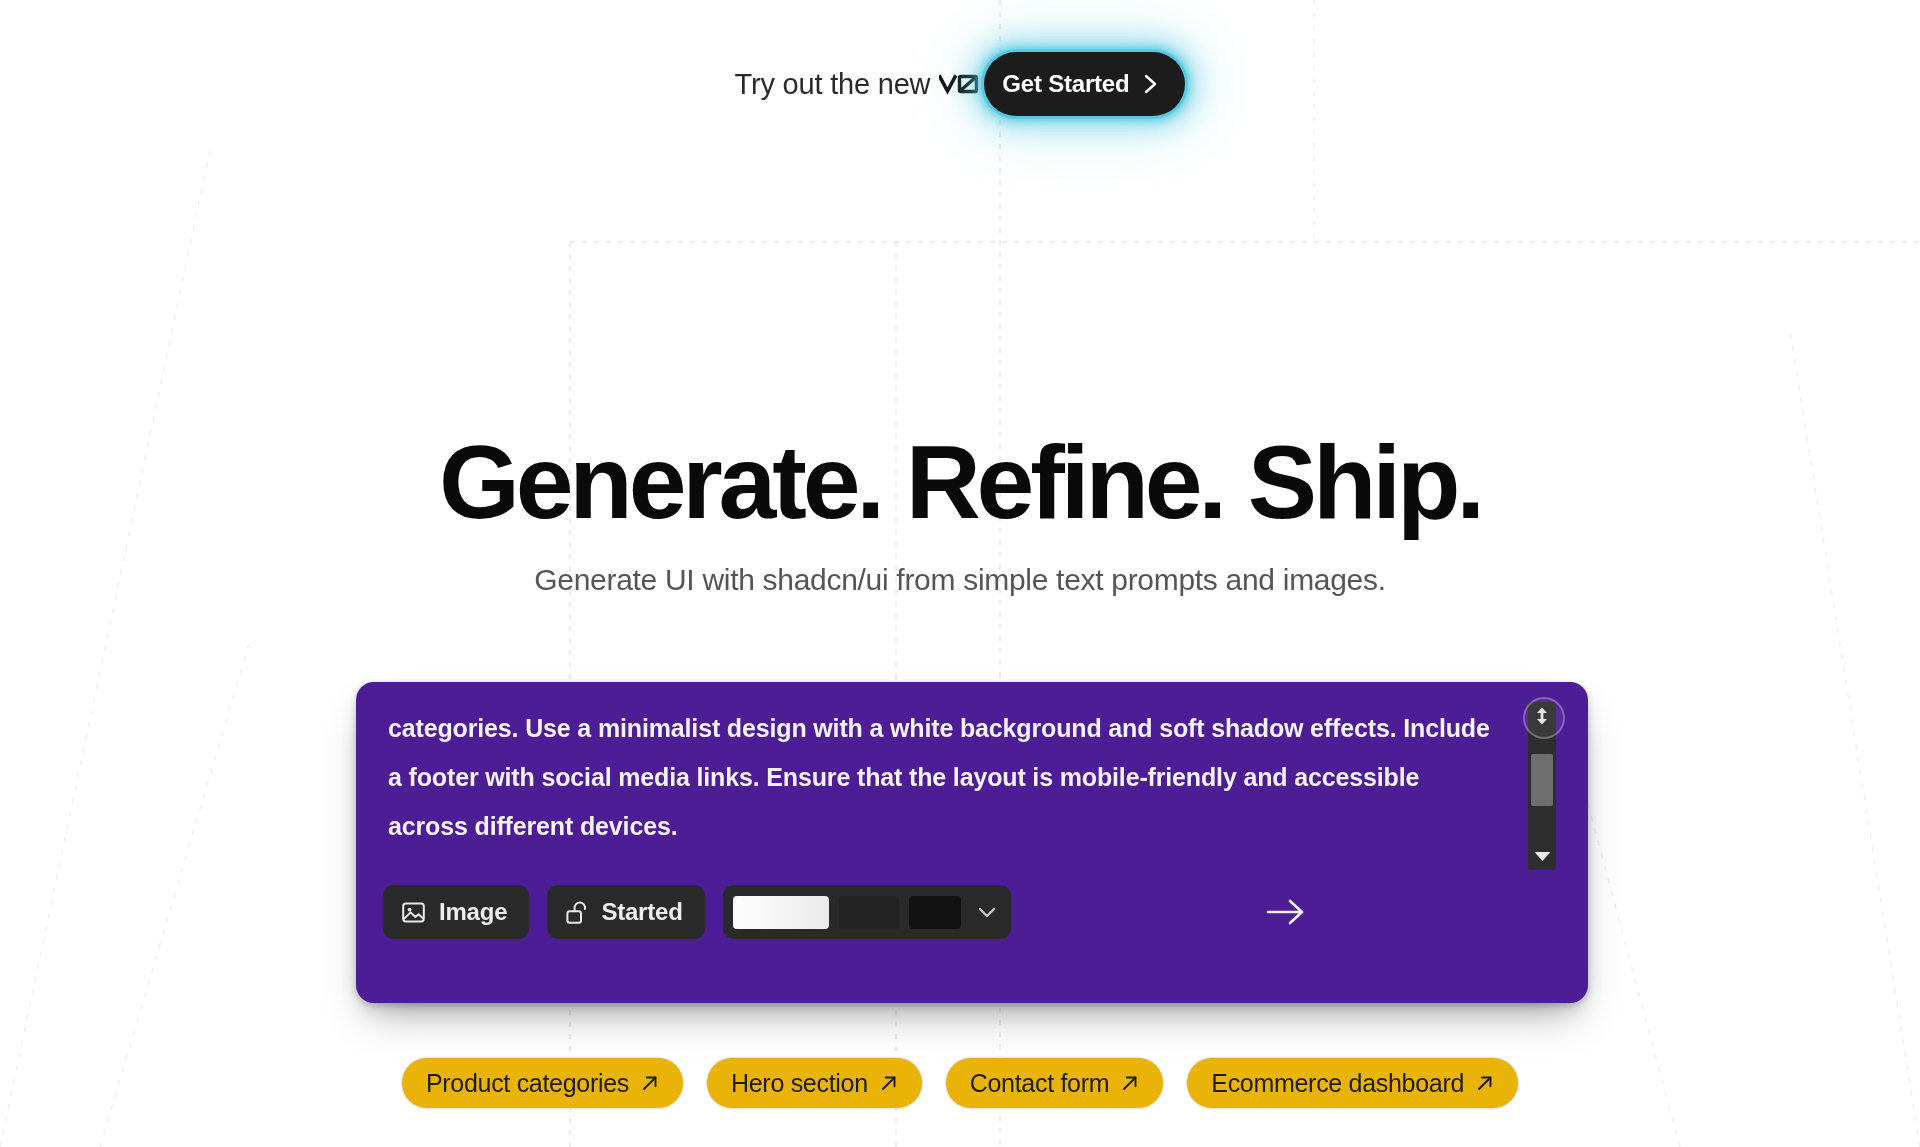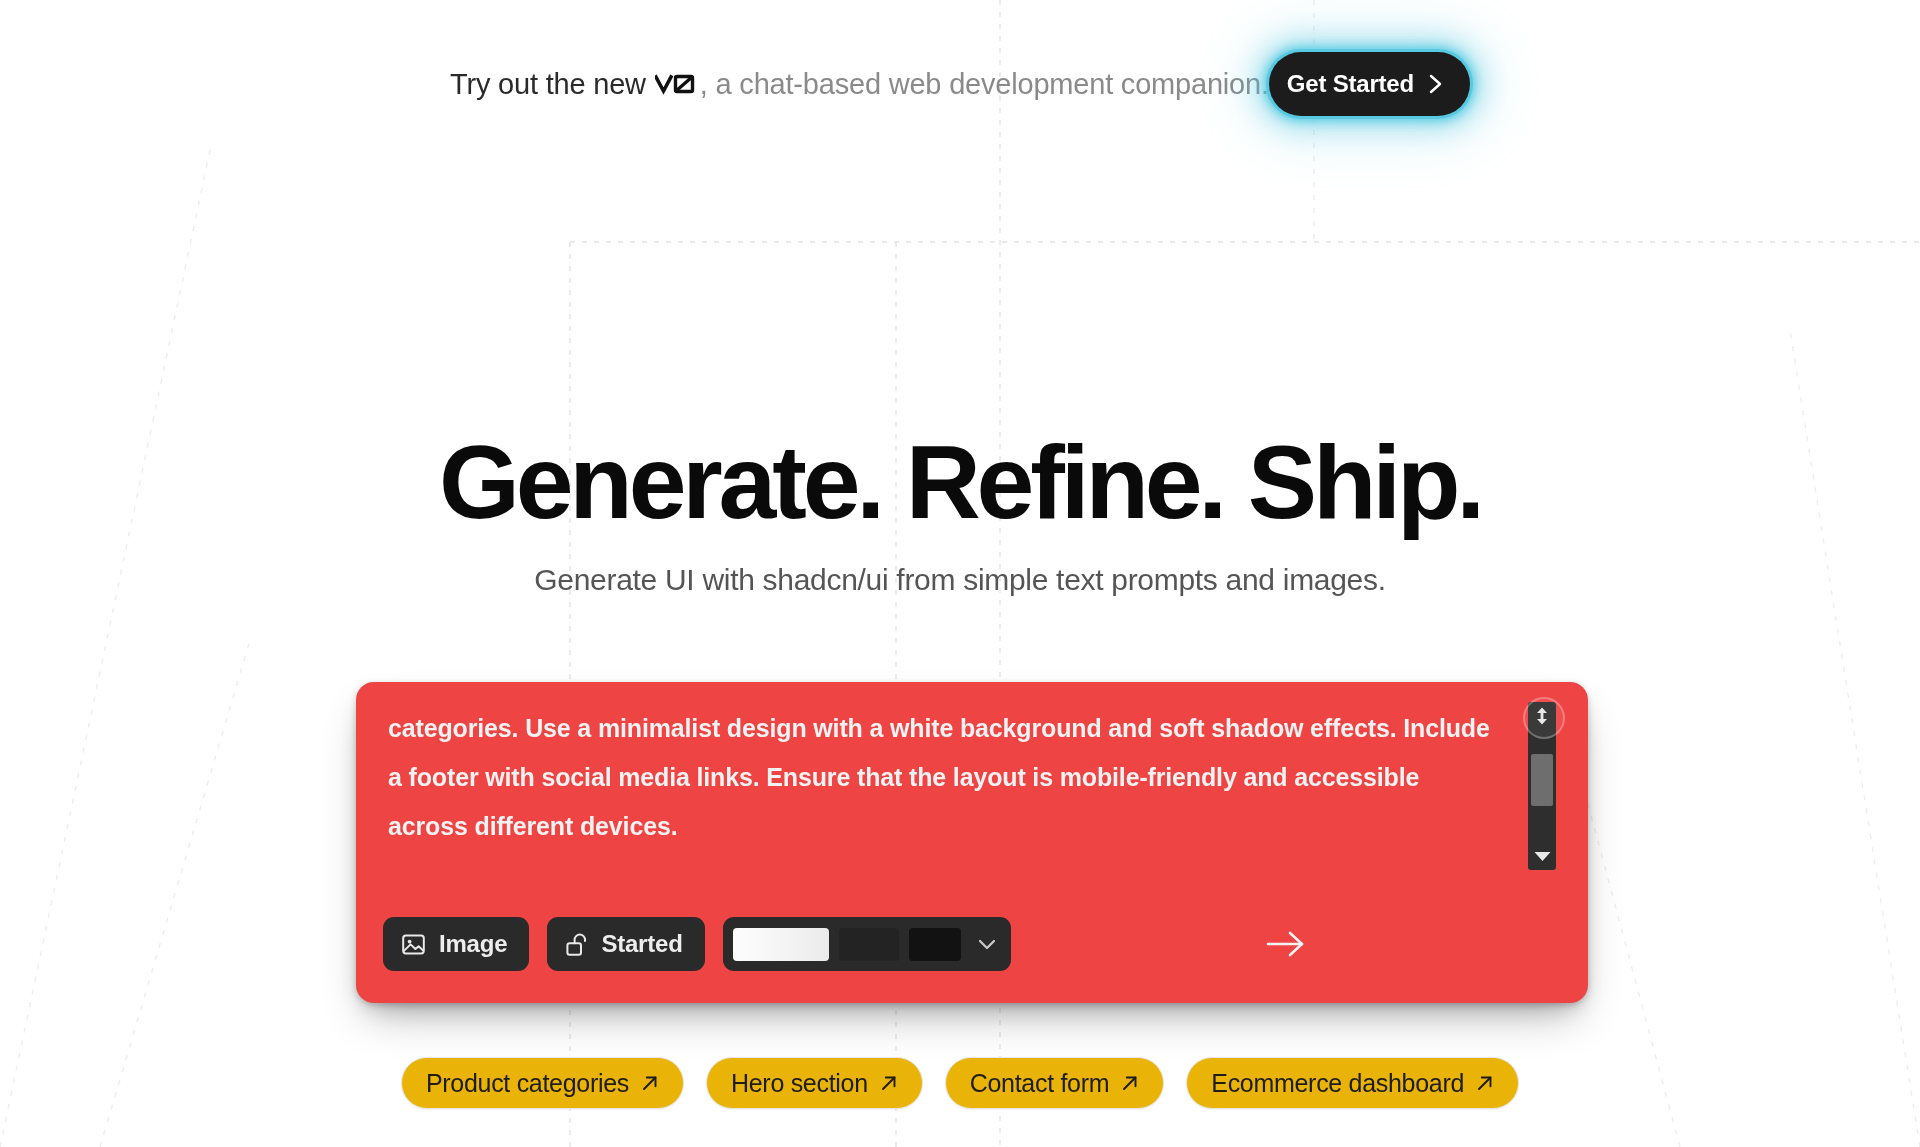--- a/index.html
+++ b/index.html
@@ -107,21 +107,21 @@
     color: #555555;
   }
 
   
   .composer {
     position: absolute;
     top: 682px;
     left: 356px;
     width: 1232px;
     height: 321px;
-    background: #ef4444;
+    background: #4c1d95;
     border-radius: 18px;
     z-index: 6;
     box-shadow:
       0 22px 44px -12px rgba(0,0,0,0.30),
       0 10px 22px -8px rgba(0,0,0,0.22),
       0 2px 6px rgba(0,0,0,0.18);
     overflow: hidden;
   }
 
   .composer-text-area {
@@ -186,21 +186,20 @@
   }
 
   
   .toolbar {
     position: absolute;
     bottom: 0;
     left: 0;
     width: 989px;
     height: 118px;
     display: flex;
-    align-items: center;
     padding: 0 28px 0 27px;
     gap: 18px;
   }
   .tool-btn {
     display: inline-flex;
     align-items: center;
     gap: 13px;
     height: 54px;
     padding: 0 22px 0 18px;
     background: #2a2a2a;
@@ -307,21 +306,20 @@
 <div class="banner">
   <div class="banner-text">
     <span class="lead">Try out the new</span>
     <span class="banner-logo">
       <svg width="40" height="24" viewBox="0 0 40 24" xmlns="http://www.w3.org/2000/svg">
         <path d="M1 5 L8.5 19 L16 5" fill="none" stroke="#111111" stroke-width="3.6" stroke-linecap="square" stroke-linejoin="miter"></path>
         <rect x="20.5" y="4.5" width="17" height="15" rx="1.5" fill="none" stroke="#111111" stroke-width="3.4"></rect>
         <line x1="21.5" y1="18.5" x2="36.5" y2="5.5" stroke="#111111" stroke-width="3.4"></line>
       </svg>
     </span>
-    <span>, a chat-based web development companion.</span>
   </div>
   <button class="get-started">
     <span>Get Started</span>
     <span class="chev">
       <svg width="16" height="24" viewBox="0 0 16 24" xmlns="http://www.w3.org/2000/svg">
         <polyline points="3,4 12,12 3,20" fill="none" stroke="#ffffff" stroke-width="2.4" stroke-linecap="round" stroke-linejoin="round"></polyline>
       </svg>
     </span>
   </button>
 </div>

